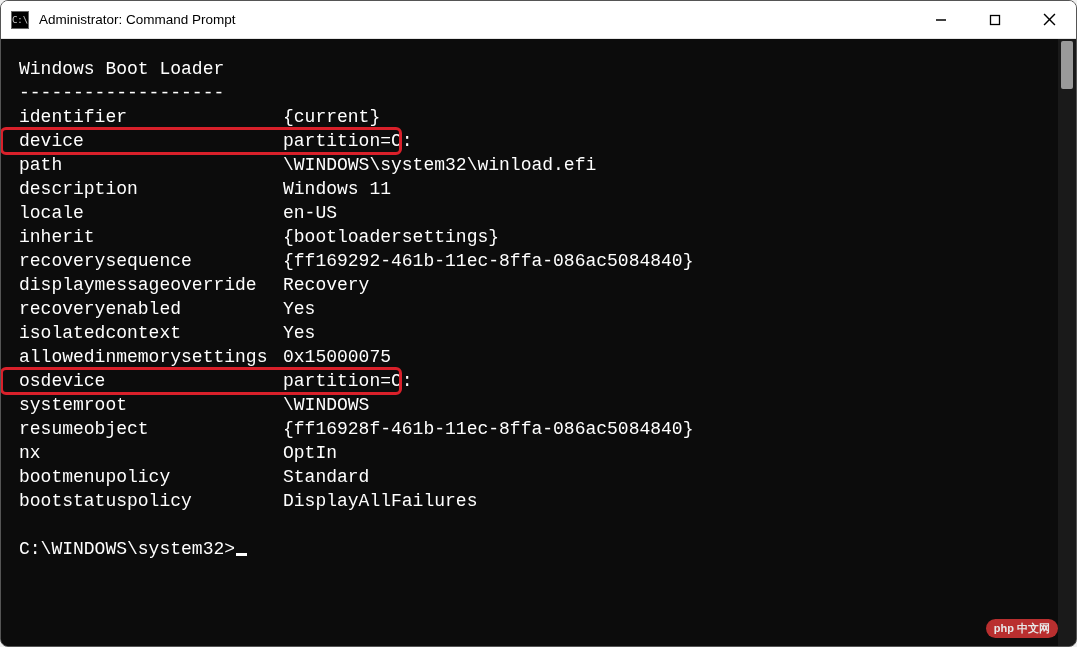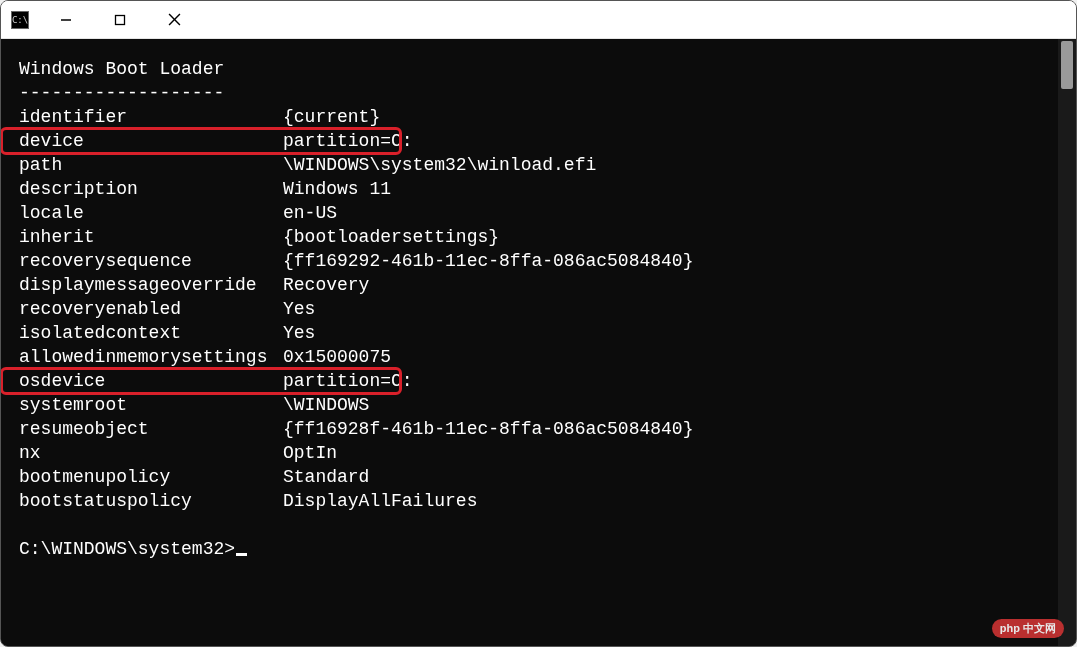--- a/index.html
+++ b/index.html
@@ -112,39 +112,40 @@
       position:absolute;
       top: 2px;
       left: 3px;
       width: 12px;
       height: 48px;
       background: #9a9a9a;
       border-radius: 2px;
     }
     .watermark {
       position: absolute;
-      right: 12px;
+      right: 18px;
       bottom: 8px;
       background: #cc3333;
       color: #fff;
       font-size: 11px;
       font-weight: bold;
       padding: 2px 8px;
       border-radius: 10px;
       opacity: 0.9;
       font-family: sans-serif;
     }
   </style>
 </head>
 <body>
 
 <div class="window">
 
   <div class="titlebar">
     <div class="app-icon">C:\</div>
+    <div class="title">Administrator: Command Prompt</div>
     <div class="win-controls">
       <div class="win-btn">
         <svg width="12" height="12" viewBox="0 0 12 12">
             <line x1="1" y1="6" x2="11" y2="6" stroke="#000" stroke-width="1.3"></line>
           </svg>
       </div>
       <div class="win-btn">
         <svg width="12" height="12" viewBox="0 0 12 12">
             <rect x="1.5" y="1.5" width="9" height="9" fill="none" stroke="#000" stroke-width="1.3"></rect>
           </svg>

